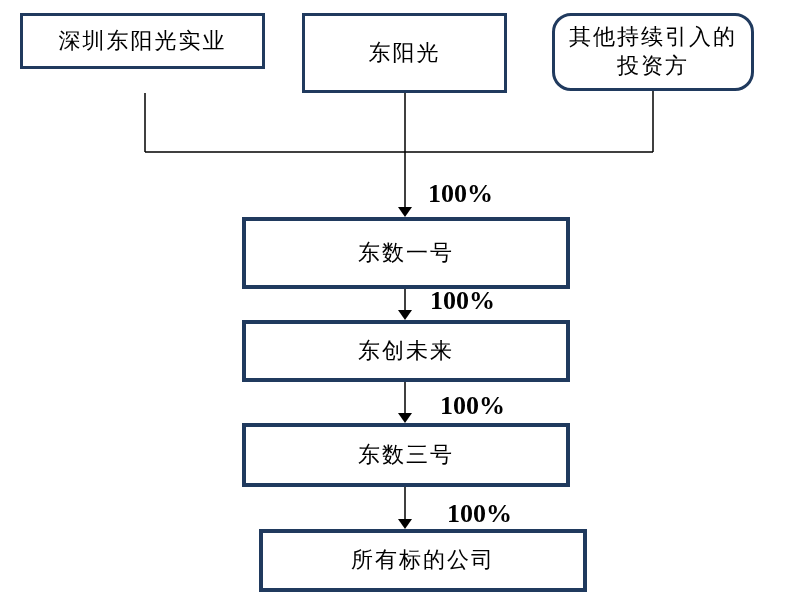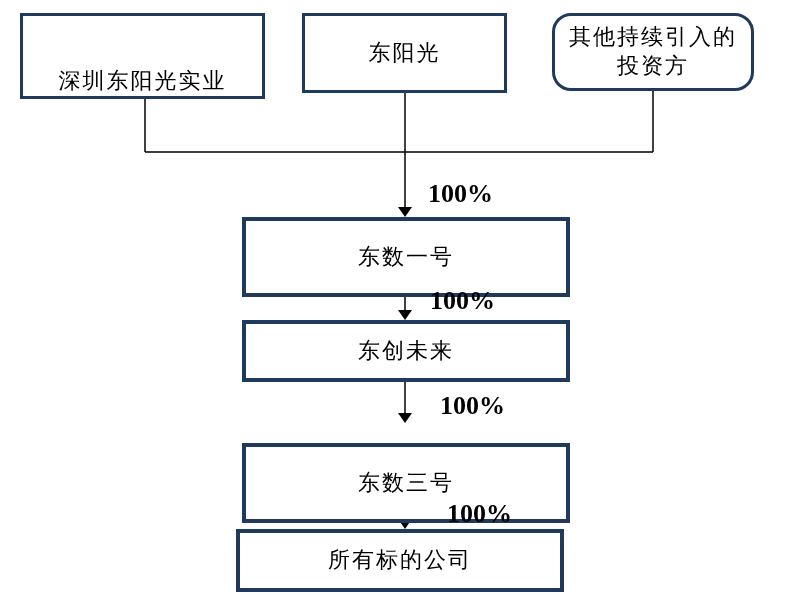--- a/index.html
+++ b/index.html
@@ -44,28 +44,28 @@
   }
   .node .node-label {
     font-size: 22px;
     line-height: 1.3;
     white-space: pre-line;
     letter-spacing: 2px;
   }
   .node.thick { border-width: 4px; }
 
   
-  .n0 { left: 20px;  top: 13px; width: 245px; height: 86px; align-items: flex-end; }
+  .n0 { left: 20px;  top: 13px; width: 245px; height: 56px; }
   .n1 { left: 302px; top: 13px; width: 205px; height: 80px; }
   .n2 { left: 552px; top: 13px; width: 202px; height: 78px; border-radius: 19px; }
   
-  .n3 { left: 242px; top: 217px; width: 328px; height: 80px; }
+  .n3 { left: 242px; top: 217px; width: 328px; height: 72px; }
   .n4 { left: 242px; top: 320px; width: 328px; height: 62px; font-family: Liberation Serif, serif; }
-  .n5 { left: 242px; top: 423px; width: 328px; height: 80px; margin-top: 20px; }
-  .n6 { left: 236px; top: 529px; width: 328px; height: 63px; }
+  .n5 { left: 242px; top: 423px; width: 328px; height: 64px; }
+  .n6 { left: 259px; top: 529px; width: 328px; height: 63px; }
 
   .edge-label {
     position: absolute;
     font-size: 26px;
     font-weight: bold;
     line-height: 1;
     white-space: nowrap;
   }
   .e0 { left: 428px; top: 181px; }
   .e1 { left: 430px; top: 288px; }

